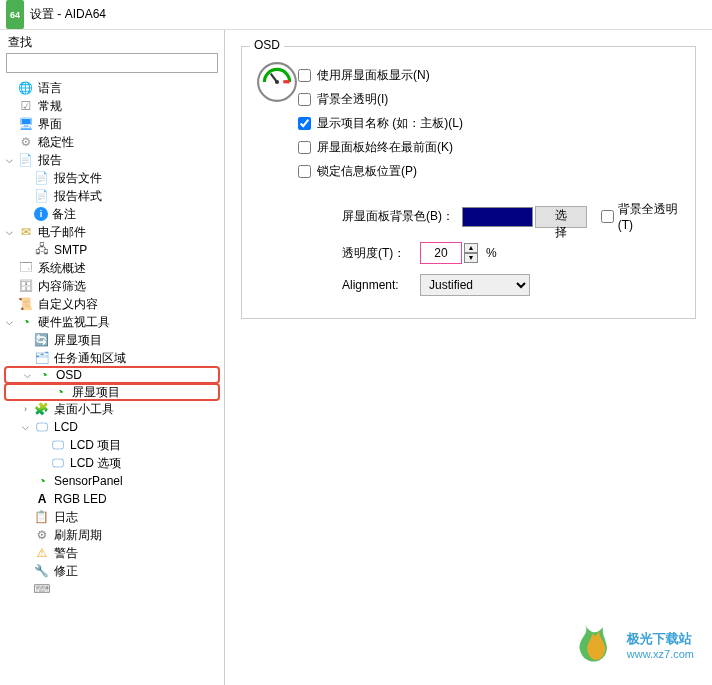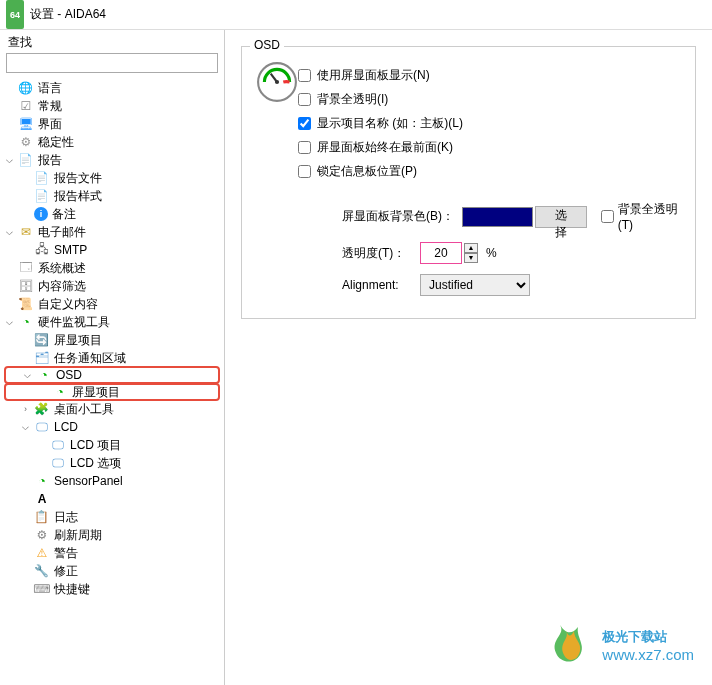--- a/index.html
+++ b/index.html
@@ -201,20 +201,21 @@
         <div class="tree-item">
           <span class="ind"></span>
           <span class="exp"></span>
           <span class="icon i-panel">◔</span>
           <span class="label">SensorPanel</span>
         </div>
         <div class="tree-item">
           <span class="ind"></span>
           <span class="exp"></span>
           <span class="icon i-rgb">A</span>
+          <span class="label">RGB LED</span>
         </div>
         <div class="tree-item">
           <span class="ind"></span>
           <span class="exp"></span>
           <span class="icon i-log">📋</span>
           <span class="label">日志</span>
         </div>
         <div class="tree-item">
           <span class="ind"></span>
           <span class="exp"></span>
@@ -230,21 +231,20 @@
         <div class="tree-item">
           <span class="ind"></span>
           <span class="exp"></span>
           <span class="icon i-fix">🔧</span>
           <span class="label">修正</span>
         </div>
         <div class="tree-item">
           <span class="ind"></span>
           <span class="exp"></span>
           <span class="icon i-kb">⌨</span>
-          <span class="label">快捷键</span>
         </div>
       </div>
   </div>
 
   <div class="right-panel">
     <div class="group">
       <span class="group-title">OSD</span>
       <svg class="gauge" viewBox="0 0 40 40">
         <circle cx="20" cy="20" r="18" fill="#fff" stroke="#888" stroke-width="2"></circle>
         <path d="M8 20 A12 12 0 0 1 32 20" fill="none" stroke="#0a0" stroke-width="3"></path>
@@ -303,15 +303,15 @@
   </div>
 </div>
 
 <div class="footer-logo">
   <svg class="flame" viewBox="0 0 56 56">
     <path d="M20 8 C26 18 10 22 16 36 C20 46 34 48 40 38 C46 28 36 20 38 10 C30 20 24 14 20 8Z" fill="#3cb043" opacity="0.85"></path>
     <path d="M26 14 C30 22 18 26 24 38 C28 46 38 44 40 34 C42 26 34 22 34 14 C30 22 28 18 26 14Z" fill="#f5a623" opacity="0.9"></path>
   </svg>
   <div>
     <div style="font-weight:bold;color:#3aa0d6">极光下载站</div>
-    <div style="font-size:15px;color:#3aa0d6">www.xz7.com</div>
+    <div style="font-size:11px;color:#3aa0d6">www.xz7.com</div>
   </div>
 </div>
 
 </body></html>

